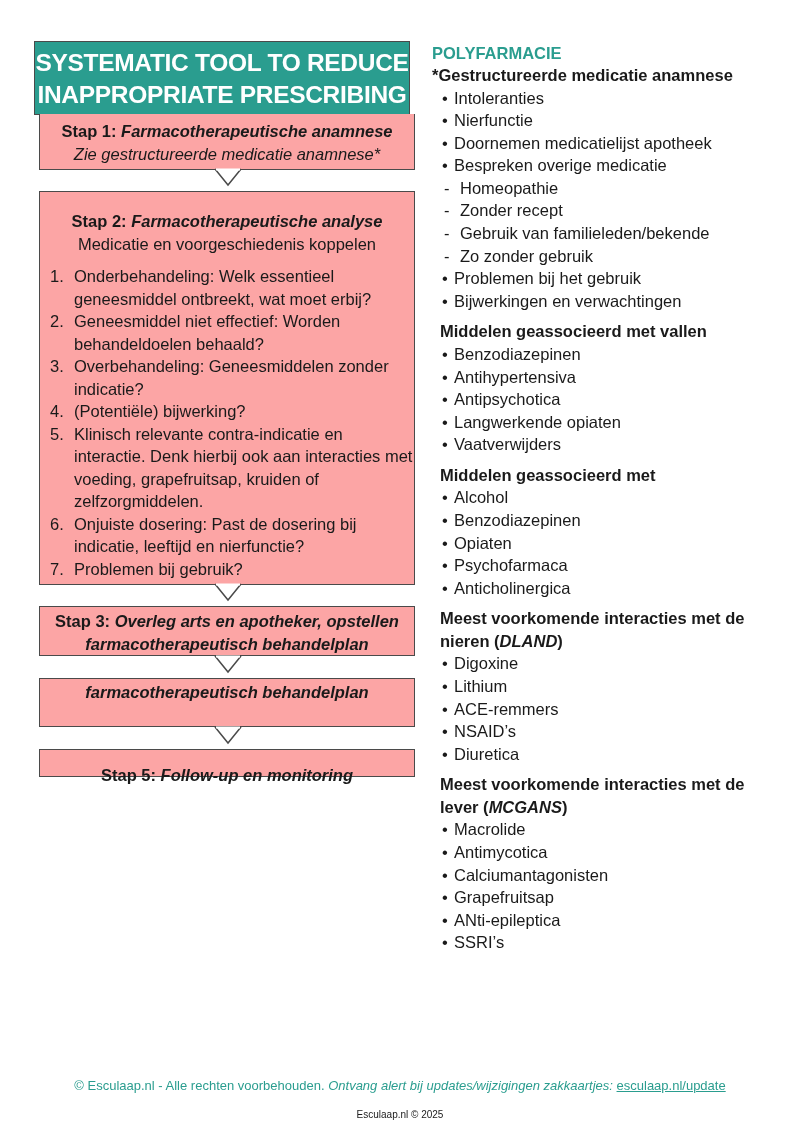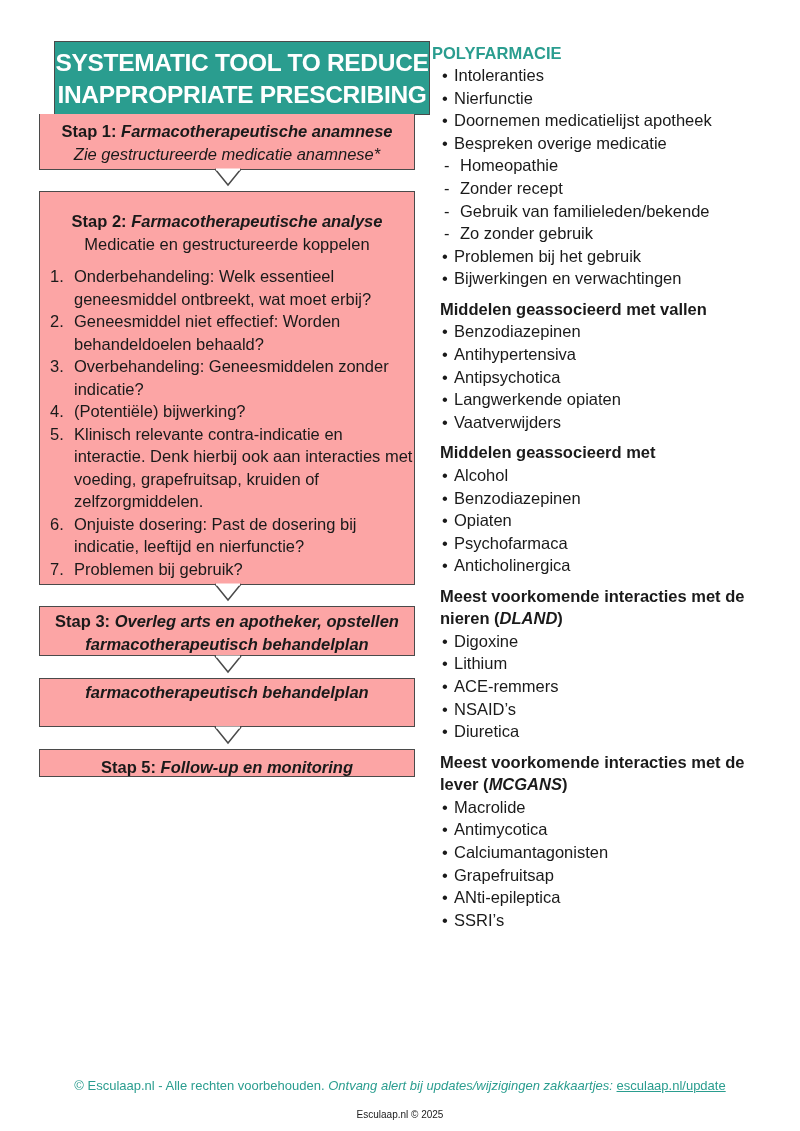--- a/index.html
+++ b/index.html
@@ -4,42 +4,42 @@
 <style>
   html, body { margin: 0; padding: 0; background: #ffffff; }
   body {
     width: 800px; height: 1131px; position: relative; overflow: hidden;
     font-family: "Liberation Sans", "DejaVu Sans", sans-serif; color: #1a1a1a;
   }
   .abs { position: absolute; }
 
   
   .title-box {
-    left: 54px; top: 41px; width: 376px; height: 74px;
+    left: 34px; top: 41px; width: 376px; height: 74px;
     background: #2a9d8f; border: 1.5px solid #4a4a4a; box-sizing: border-box;
     color: #fff; font-weight: bold; font-size: 24.5px; line-height: 32px;
     text-align: center; padding-top: 5px; letter-spacing: -0.3px;
   }
   .step-box {
     position: absolute; left: 39px; width: 376px; box-sizing: border-box;
     border: 1.5px solid #4a4a4a; background: #fca5a5; text-align: center;
     font-size: 16.5px; line-height: 22.5px;
   }
   .step-box .bold { font-weight: bold; }
   .step-box .italic { font-style: italic; }
   .arrow {
     position: absolute; width: 0; height: 0;
   }
   .arrow svg { position: absolute; left: 0; top: 0; }
 
   .step1 { top: 114px; height: 56px; padding-top: 6px; border-top: none; }
   .step2 { top: 191px; height: 394px; padding-top: 18px; }
   .step3 { top: 606px; height: 50px; padding-top: 3px; }
   .step4 { top: 678px; height: 49px; padding-top: 2px; }
-  .step5 { top: 749px; height: 28px; padding-top: 6px; }
+  .step5 { top: 749px; height: 28px; padding-top: 14px; }
 
   .analysis-list {
     list-style: none; margin: 10px 0 0 0; padding: 0 0 0 10px; text-align: left;
   }
   .analysis-list li {
     position: relative; padding-left: 16px; font-size: 16.5px; line-height: 22.5px;
   }
   .analysis-list li .num { position: absolute; left: 0; top: 0; }
 
   
@@ -92,21 +92,21 @@
       <polyline points="1,1 14,17 27,1" fill="#fff" stroke="#4a4a4a" stroke-width="1.5"></polyline>
       <line x1="2" y1="1.5" x2="26" y2="1.5" stroke="#fff" stroke-width="2"></line>
     </svg>
 </div>
 
 <div class="step-box step2">
   <div>
     <span class="bold">Stap 2:</span>
     <span class="bold italic">Farmacotherapeutische analyse</span>
   </div>
-  <div>Medicatie en gestructureerde koppelen</div>
+  <div>Medicatie en voorgeschiedenis koppelen</div>
   <ol class="analysis-list">
     <li>
         <span class="num">1.</span>
         <span style="display:block;padding-left:8px">Onderbehandeling: Welk essentieel geneesmiddel ontbreekt, wat moet erbij?</span>
       </li>
     <li>
         <span class="num">2.</span>
         <span style="display:block;padding-left:8px">Geneesmiddel niet effectief: Worden behandeldoelen behaald?</span>
       </li>
     <li>
@@ -163,20 +163,21 @@
 </div>
 
 <div class="step-box step5">
   <span class="bold">Stap 5:</span>
   <span class="bold italic">Follow-up en monitoring</span>
 </div>
 
 <div class="abs right">
   <div class="section-label">POLYFARMACIE</div>
 
+  <div class="sec-heading">*Gestructureerde medicatie anamnese</div>
   <ul class="blist">
     <li><span class="bullet">•</span><span>Intoleranties</span></li>
     <li><span class="bullet">•</span><span>Nierfunctie</span></li>
     <li><span class="bullet">•</span><span>Doornemen medicatielijst apotheek</span></li>
     <li><span class="bullet">•</span><span>Bespreken overige medicatie</span></li>
     <li class="sub"><span class="bullet">-</span><span class="txt">Homeopathie</span></li>
     <li class="sub"><span class="bullet">-</span><span class="txt">Zonder recept</span></li>
     <li class="sub"><span class="bullet">-</span><span class="txt">Gebruik van familieleden/bekende</span></li>
     <li class="sub"><span class="bullet">-</span><span class="txt">Zo zonder gebruik</span></li>
     <li><span class="bullet">•</span><span>Problemen bij het gebruik</span></li>

